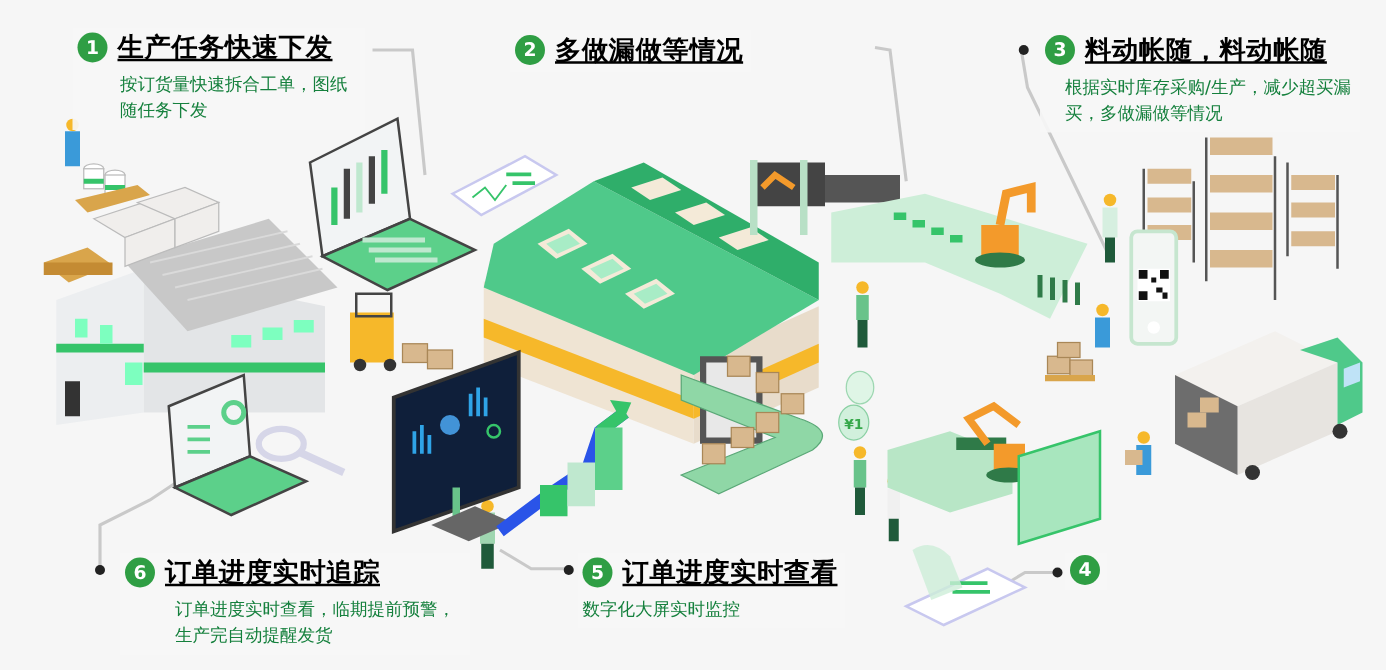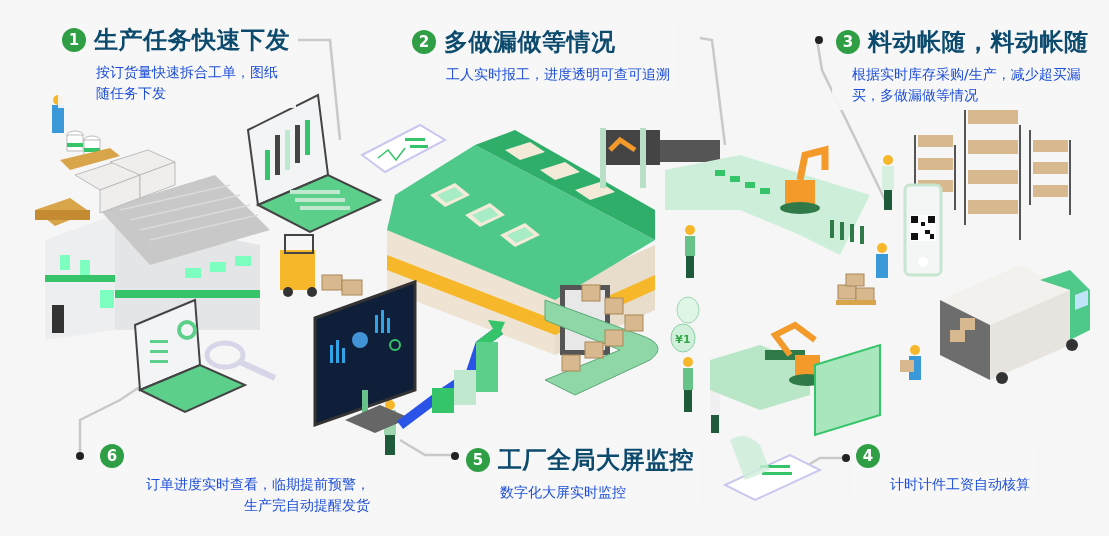--- a/index.html
+++ b/index.html
@@ -17,40 +17,41 @@
   .callout .head { display: flex; align-items: center; gap: 8px; }
   .badge {
     width: 24px; height: 24px; border-radius: 50%;
     background: #2f9e44; color: #fff;
     font-weight: bold; font-size: 15px;
     display: flex; align-items: center; justify-content: center;
     font-family: "DejaVu Sans", sans-serif;
     flex: 0 0 auto;
   }
   .title {
-    color: #0c4a6e; font-weight: bold; font-size: 24px; letter-spacing: 0.5px;
+    color: #000000; font-weight: bold; font-size: 21px; letter-spacing: 0.5px;
     white-space: nowrap;
+    text-decoration: underline;
   }
   .desc {
-    color: #1d4ed8; font-size: 14px; line-height: 21px; margin-top: 6px;
+    color: #15803d; font-size: 14px; line-height: 21px; margin-top: 6px;
   }
   .dot {
     position: absolute; width: 8px; height: 8px; border-radius: 50%; background: #222;
   }
 
   #c1 { left: 58px; top: 22px; }
   #c1 .desc { margin-left: 34px; width: 190px; }
   #c2 { left: 408px; top: 24px; }
   #c2 .desc { margin-left: 34px; }
   #c3 { left: 832px; top: 24px; }
   #c3 .desc { margin-left: 16px; width: 230px; }
   #c6 { left: 96px; top: 442px; }
-  #c6 .desc { margin-left: 40px; width: 230px; text-align: right; }
+  #c6 .desc { margin-left: 40px; width: 230px; }
   #c5 { left: 462px; top: 442px; }
-  #c5 .desc { margin-left: 34px; }
+  #c5 .desc { }
   #c4 { left: 852px; top: 442px; }
   #c4 .desc { margin-left: 34px; }
 </style>
 </head>
 <body>
 
 <div class="stage">
 
   <svg class="illus" viewBox="0 0 1109 536" xmlns="http://www.w3.org/2000/svg">
 
@@ -359,46 +360,45 @@
       <span class="title">生产任务快速下发</span>
     </div>
     <div class="desc">按订货量快速拆合工单，图纸随任务下发</div>
   </div>
 
   <div class="callout" id="c2">
     <div class="head">
       <span class="badge">2</span>
       <span class="title">多做漏做等情况</span>
     </div>
-    <div class="desc">工人实时报工，进度透明可查可追溯</div>
   </div>
 
   <div class="callout" id="c3">
     <div class="head">
       <span class="badge">3</span>
       <span class="title">料动帐随，料动帐随</span>
     </div>
     <div class="desc">根据实时库存采购/生产，减少超买漏买，多做漏做等情况</div>
   </div>
 
   <div class="callout" id="c6">
     <div class="head">
       <span class="badge">6</span>
+      <span class="title">订单进度实时追踪</span>
     </div>
     <div class="desc">订单进度实时查看，临期提前预警，生产完自动提醒发货</div>
   </div>
 
   <div class="callout" id="c5">
     <div class="head">
       <span class="badge">5</span>
-      <span class="title">工厂全局大屏监控</span>
+      <span class="title">订单进度实时查看</span>
     </div>
     <div class="desc">数字化大屏实时监控</div>
   </div>
 
   <div class="callout" id="c4">
     <div class="head">
       <span class="badge">4</span>
     </div>
-    <div class="desc">计时计件工资自动核算</div>
   </div>
 
 </div>
 
 </body></html>

